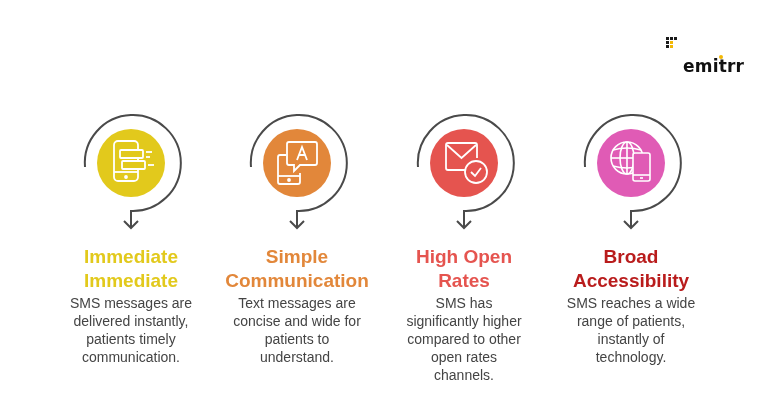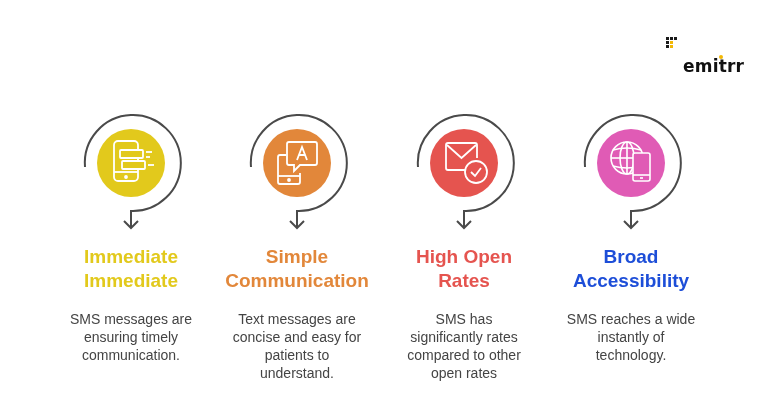--- a/index.html
+++ b/index.html
@@ -5,21 +5,21 @@
   html, body { margin:0; padding:0; }
   body { width:773px; height:416px; background:#ffffff; position:relative; overflow:hidden; font-family:"Liberation Sans", sans-serif; }
   .logo { position:absolute; left:666px; top:31px; height:22px; display:flex; align-items:center; gap:5px; }
   .logo-mark { width:12px; height:12px; position:relative; }
   .logo-mark span { position:absolute; width:3px; height:3px; background:#1a1a1a; }
   .logo-text { font-family:"DejaVu Sans", sans-serif; font-weight:bold; font-size:17px; color:#111; letter-spacing:0.2px; position:relative;margin-top:48px; }
   .logo-dot { position:absolute; width:4px; height:4px; border-radius:50%; background:#f2b705; }
   .item { position:absolute; top:100px; width:166px; }
   .icon-svg { position:absolute; left:0; top:0; }
   .title { position:absolute; top:145px; width:166px; text-align:center; font-weight:bold; font-size:19px; line-height:24px; }
-  .desc { position:absolute; top:210px; width:166px; text-align:center; font-size:14px; line-height:18px; color:#444; }
+  .desc { position:absolute; top:194px; width:166px; text-align:center; font-size:14px; line-height:18px; color:#444; }
 </style>
 </head>
 <body>
 
 <div class="logo">
   <div class="logo-mark">
     <span style="left:0;top:1px"></span>
       <span style="left:4px;top:1px"></span>
       <span style="left:8px;top:1px"></span>
     <span style="left:0;top:5px"></span>
@@ -48,21 +48,22 @@
       <line x1="98" y1="57" x2="102" y2="57"></line>
       <line x1="100" y1="65" x2="106" y2="65"></line>
     </g>
   </svg>
   <div class="title" style="color:#e2c91c;">
     <div>Immediate</div>
       <div>Immediate</div>
   </div>
   <div class="desc">
     <div>SMS messages are</div>
-      <div>ensuring timely</div>
+      <div>delivered instantly,</div>
+      <div>patients timely</div>
       <div>communication.</div>
   </div>
 </div>
 
 <div class="item" style="left:214px;">
   <svg class="icon-svg" width="166" height="135" viewBox="0 0 166 135">
     <path d="M37 67 A48 48 0 1 1 83 111 L83 127" fill="none" stroke="#4a4a4a" stroke-width="2"></path>
     <path d="M76 121 L83 128 L90 121" fill="none" stroke="#4a4a4a" stroke-width="2"></path>
     <circle cx="83" cy="63" r="34" fill="#e2873a"></circle>
     <g fill="none" stroke="#fff" stroke-width="1.8">
@@ -72,21 +73,21 @@
       <path d="M75 42 L101 42 Q103 42 103 44 L103 63 Q103 65 101 65 L86 65 L80 71 L80 65 L75 65 Q73 65 73 63 L73 44 Q73 42 75 42 Z" fill="#e2873a"></path>
       <path d="M83 60 L88 47 L93 60 M85 55 L91 55"></path>
     </g>
   </svg>
   <div class="title" style="color:#e2873a;">
     <div>Simple</div>
       <div>Communication</div>
   </div>
   <div class="desc">
     <div>Text messages are</div>
-      <div>concise and easy for</div>
+      <div>concise and wide for</div>
       <div>patients to</div>
       <div>understand.</div>
   </div>
 </div>
 
 <div class="item" style="left:381px;">
   <svg class="icon-svg" width="166" height="135" viewBox="0 0 166 135">
     <path d="M37 67 A48 48 0 1 1 83 111 L83 127" fill="none" stroke="#4a4a4a" stroke-width="2"></path>
     <path d="M76 121 L83 128 L90 121" fill="none" stroke="#4a4a4a" stroke-width="2"></path>
     <circle cx="83" cy="63" r="34" fill="#e5544f"></circle>
@@ -96,45 +97,47 @@
       <circle cx="95" cy="72" r="11" fill="#e5544f"></circle>
       <path d="M90 72 L94 76 L100 68"></path>
     </g>
   </svg>
   <div class="title" style="color:#e5544f;">
     <div>High Open</div>
       <div>Rates</div>
   </div>
   <div class="desc">
     <div>SMS has</div>
-      <div>significantly rates</div>
+      <div>significantly higher</div>
       <div>compared to other</div>
       <div>open rates</div>
+      <div>channels.</div>
   </div>
 </div>
 
 <div class="item" style="left:548px;">
   <svg class="icon-svg" width="166" height="135" viewBox="0 0 166 135">
     <path d="M37 67 A48 48 0 1 1 83 111 L83 127" fill="none" stroke="#4a4a4a" stroke-width="2"></path>
     <path d="M76 121 L83 128 L90 121" fill="none" stroke="#4a4a4a" stroke-width="2"></path>
     <circle cx="83" cy="63" r="34" fill="#e05bb5"></circle>
     <g fill="none" stroke="#fff" stroke-width="1.6">
       <circle cx="79" cy="58" r="16"></circle>
       <ellipse cx="79" cy="58" rx="7" ry="16"></ellipse>
       <line x1="63" y1="58" x2="95" y2="58"></line>
       <path d="M65 50 Q79 46 93 50"></path>
       <path d="M65 66 Q79 70 93 66"></path>
       <line x1="79" y1="42" x2="79" y2="74"></line>
       <rect x="85" y="53" width="17" height="28" rx="2" fill="#e05bb5"></rect>
       <line x1="85" y1="75" x2="102" y2="75"></line>
       <line x1="92" y1="78" x2="95" y2="78"></line>
     </g>
   </svg>
-  <div class="title" style="color:#1d4ed8;">
+  <div class="title" style="color:#b91c1c;">
     <div>Broad</div>
       <div>Accessibility</div>
   </div>
   <div class="desc">
     <div>SMS reaches a wide</div>
+      <div>range of patients,</div>
       <div>instantly of</div>
       <div>technology.</div>
   </div>
 </div>
 
 </body></html>

